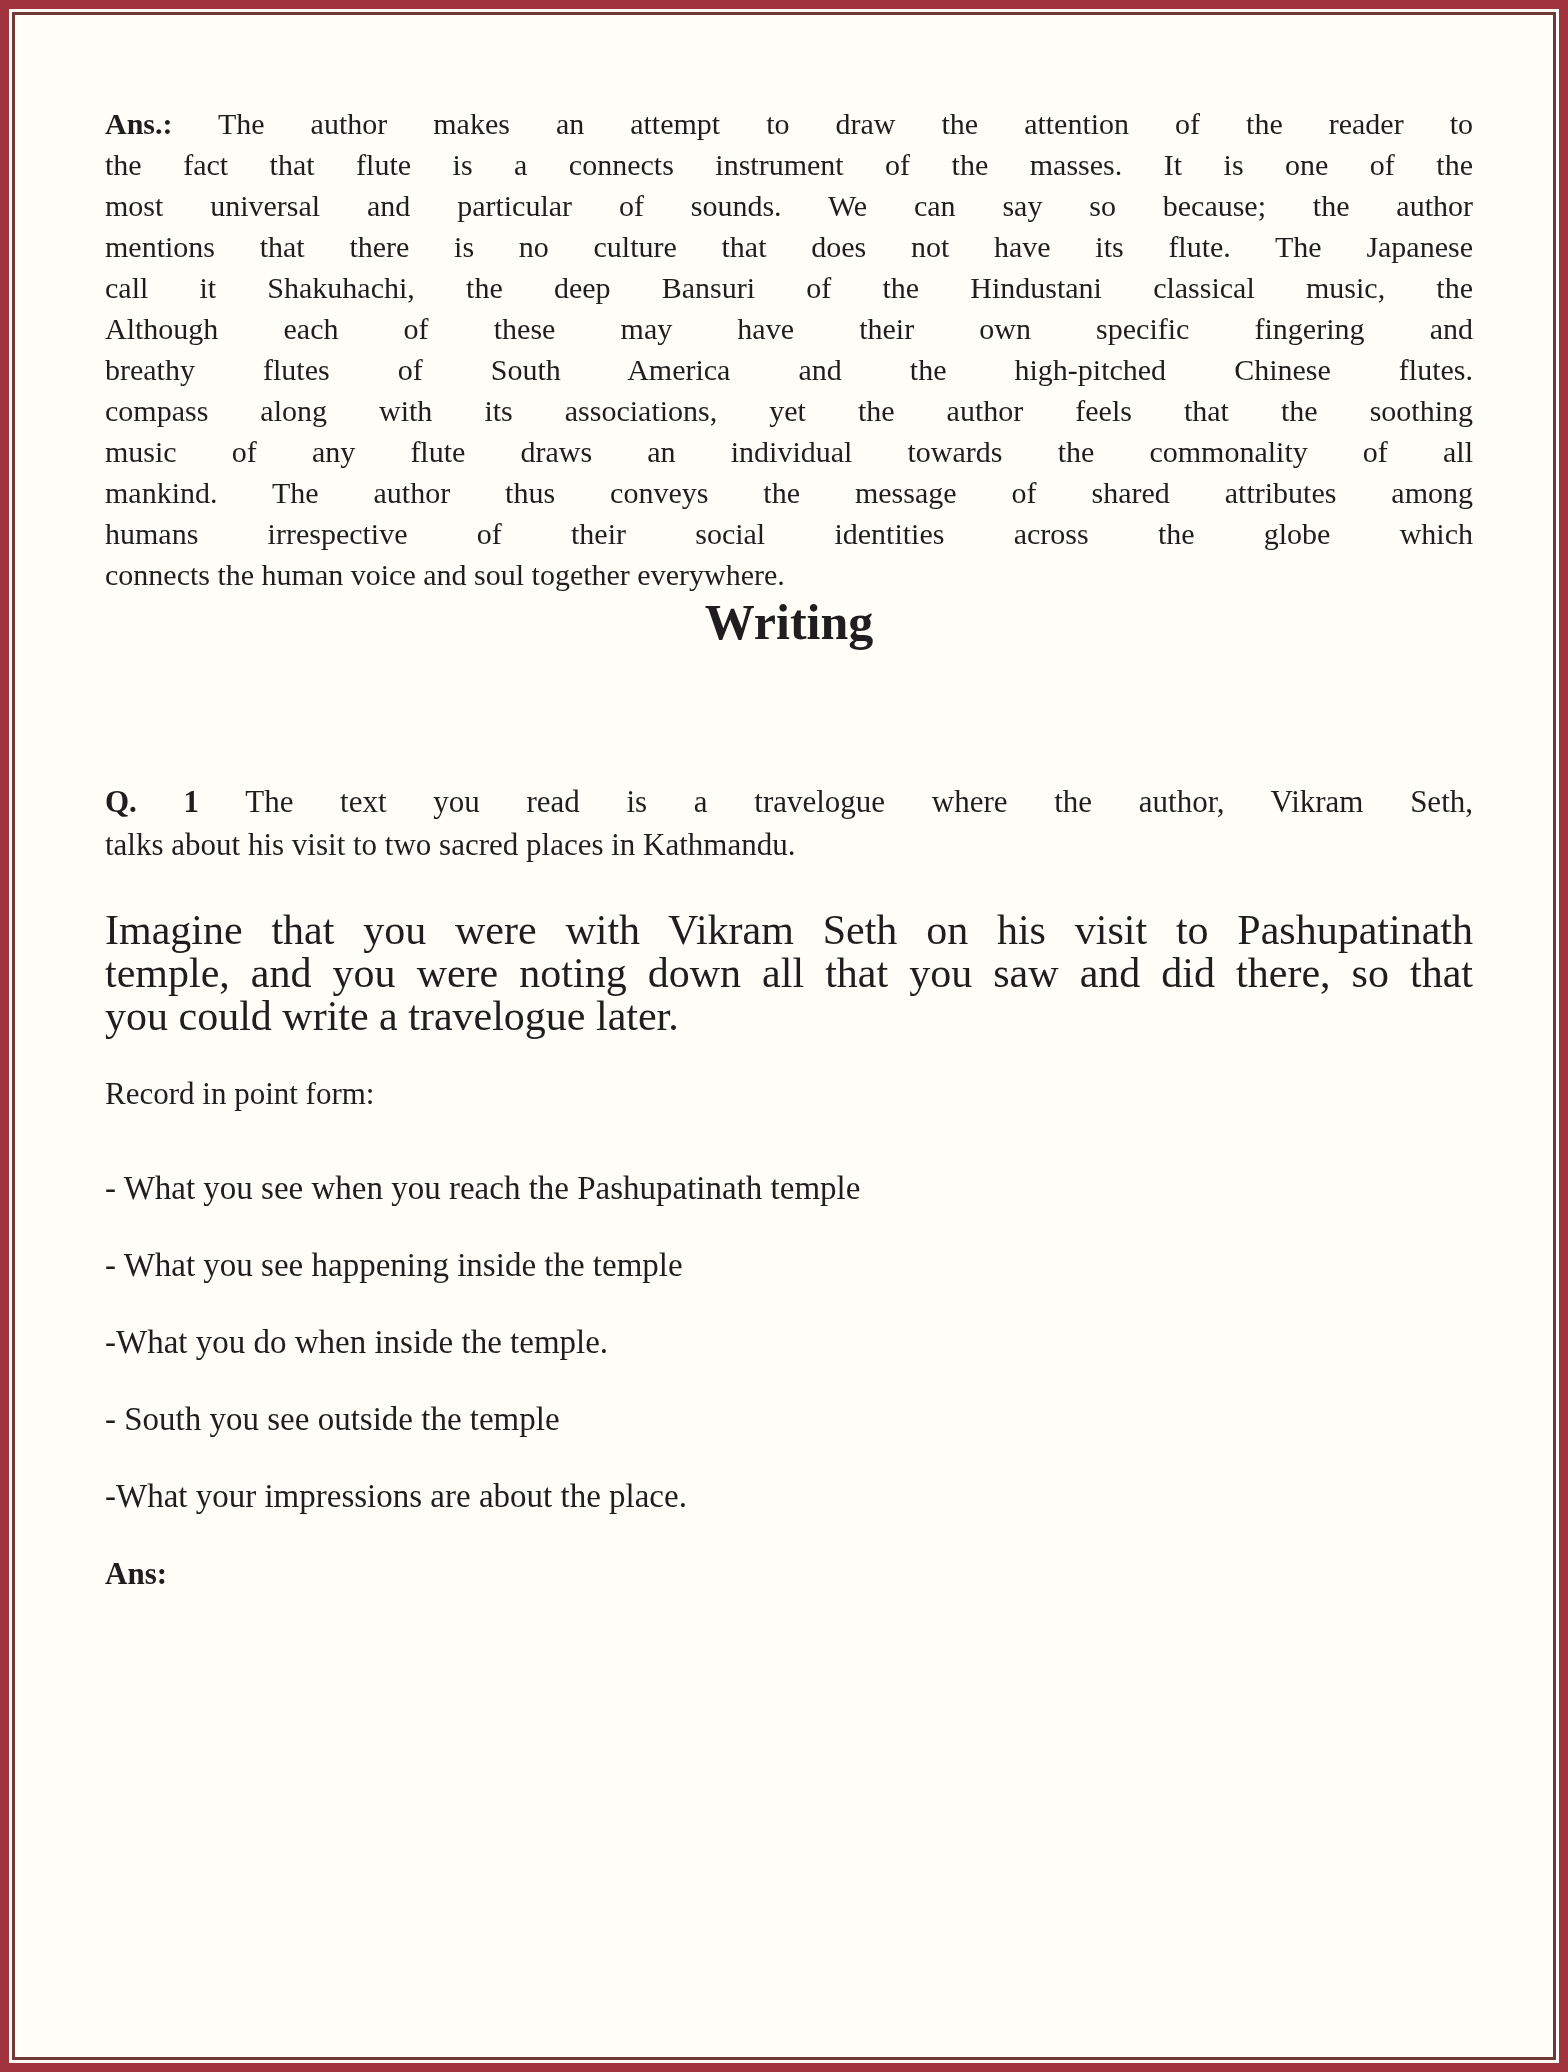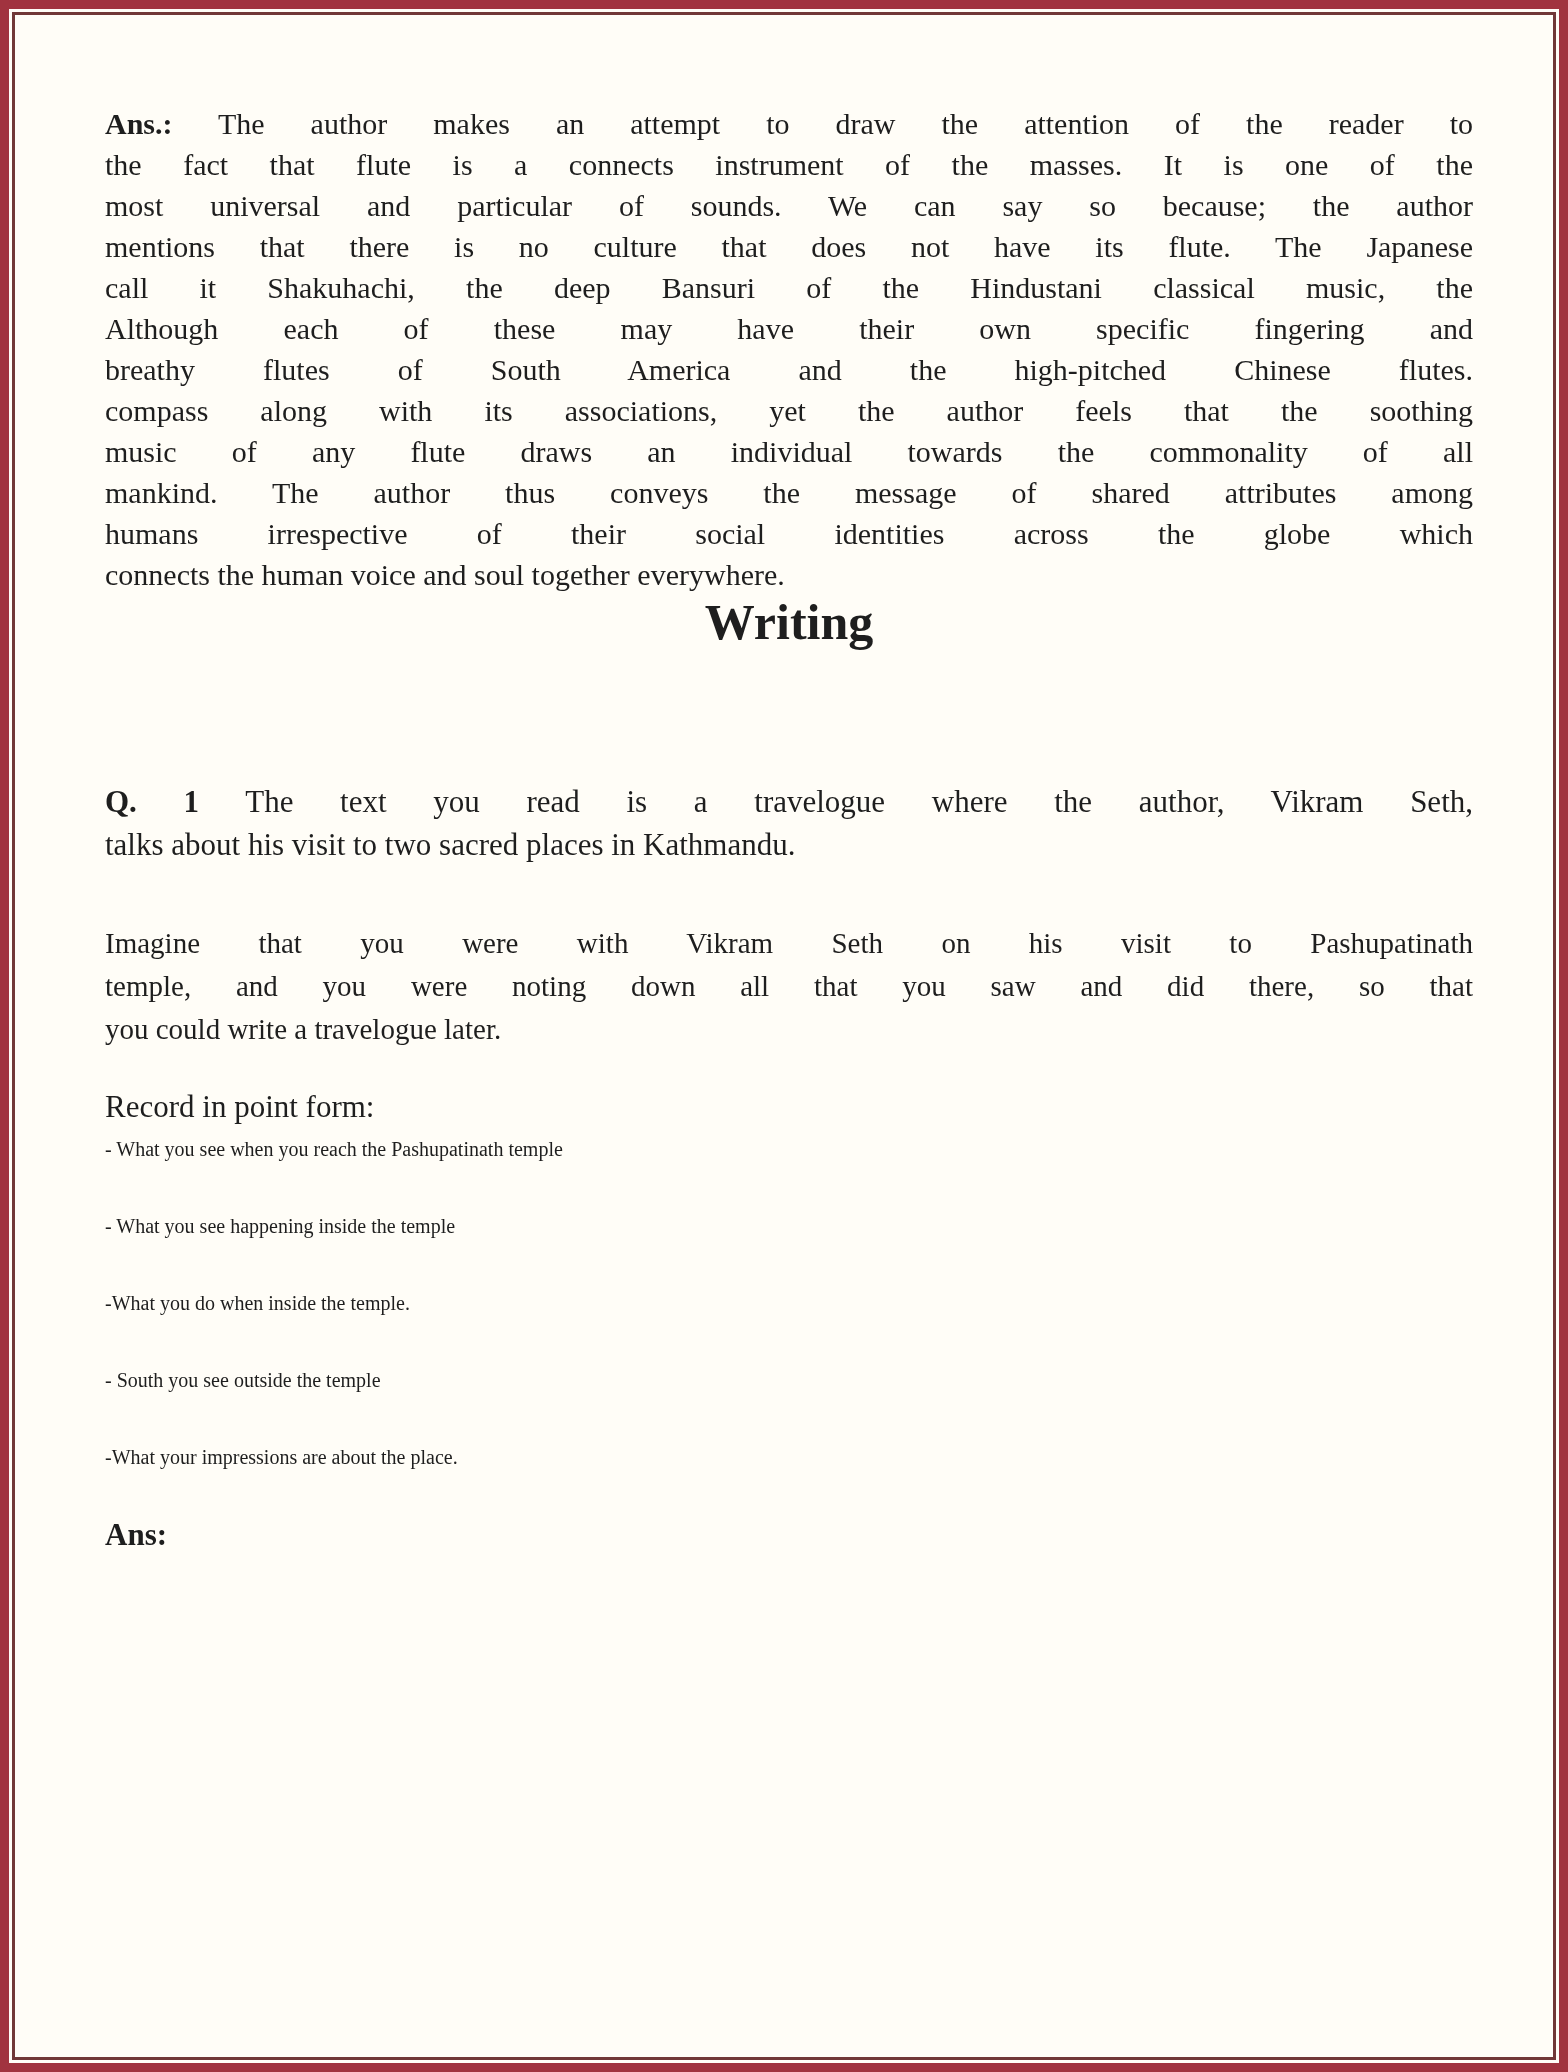--- a/index.html
+++ b/index.html
@@ -49,32 +49,33 @@
     font-weight: bold;
     text-align: center;
   }
   .q-para {
     margin-top: 131px;
     font-size: 31px;
     line-height: 43px;
   }
   .q-para .line { text-align: justify; }
   .imagine-para {
-    margin-top: 56px;
-    font-size: 29px;
+    margin-top: 43px;
+    font-size: 42px;
     line-height: 43px;
   }
   .imagine-para .line { text-align: justify; }
   .record-prompt {
     margin-top: 34px;
     font-size: 31px;
     line-height: 43px;
   }
   .points {
-    font-size: 20px;
+    margin-top: 52px;
+    font-size: 33px;
     line-height: 43px;
   }
   .points .line { margin-bottom: 34px; }
   .answer2-label {
     margin-top: 0;
     font-size: 31px;
     line-height: 43px;
     font-weight: bold;
   }
 </style>

